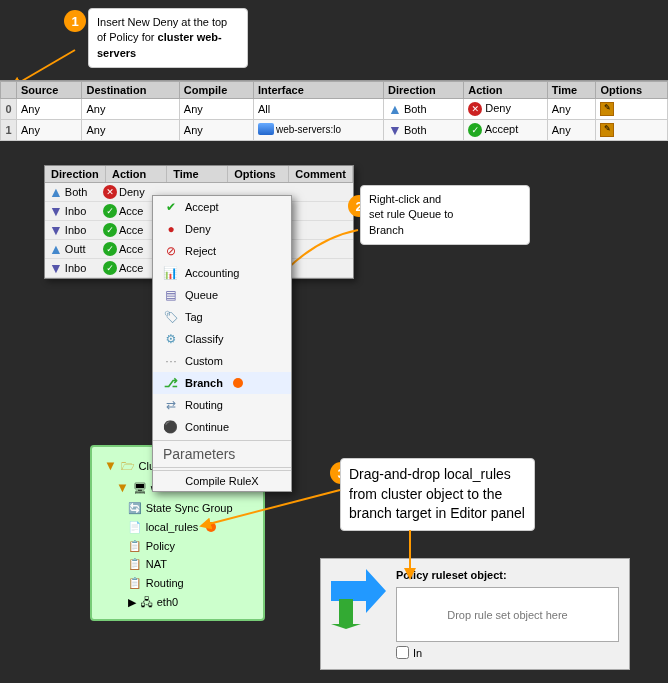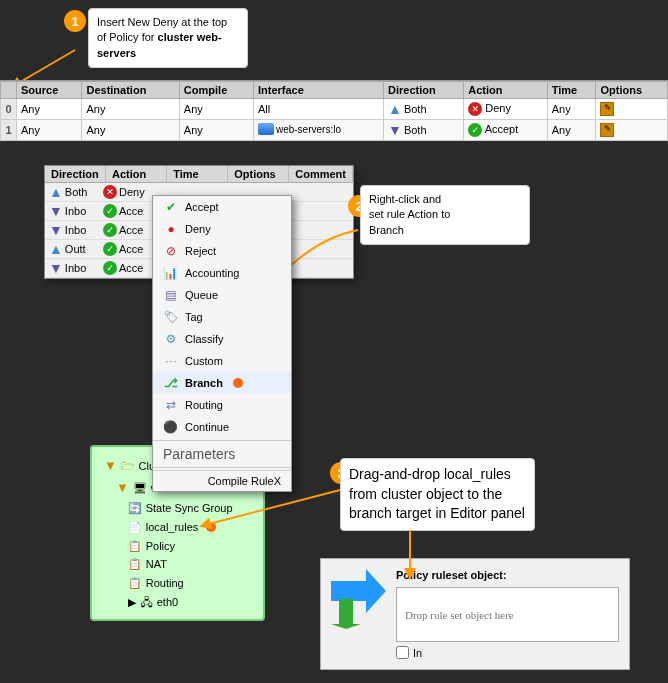--- a/index.html
+++ b/index.html
@@ -212,21 +212,21 @@
     }
 
     .menu-section-header {
       padding: 3px 10px;
       font-size: 14px;
       color: #555;
     }
 
     .menu-footer {
       display: flex;
-      justify-content: flex-end;
+      justify-content: center;
       padding: 4px 10px;
       border-top: 1px solid #ccc;
       font-size: 11px;
     }
 
     
     .step2-callout {
       position: absolute;
       top: 185px;
       left: 360px;
@@ -321,22 +321,21 @@
     .drop-box {
       border: 1px solid #aaa;
       background: white;
       padding: 8px;
       text-align: center;
       font-size: 11px;
       color: #777;
       min-height: 55px;
       display: flex;
       align-items: center;
-      justify-content: flex-start;
-      font-family: Liberation Serif, serif;
+      justify-content: center;
     }
 
     .checkbox-inline {
       display: flex;
       align-items: flex-end;
       gap: 4px;
       margin-top: 4px;
       font-size: 11px;
     }
 
@@ -527,21 +526,21 @@
     <span style="cursor:pointer;">X</span>
   </div>
 </div>
 
 <div class="step-badge" style="top:195px; left:348px;">
   <span>2</span>
 </div>
 
 <div class="step2-callout">
   <div>Right-click and</div>
-  <div>set rule Action to</div>
+  <div>set rule Queue to</div>
   <div>Branch</div>
 </div>
 
 <svg class="arrow-svg" style="top:220px; left:248px; width:120px; height:90px;">
   <defs>
     <marker id="arr2" markerWidth="6" markerHeight="6" refX="3" refY="3" orient="auto">
       <path d="M0,0 L6,3 L0,6 Z" fill="#f90"></path>
     </marker>
   </defs>
   <path d="M110,10 Q60,20 20,70" stroke="#f90" stroke-width="2" fill="none" marker-end="url(#arr2)"></path>

